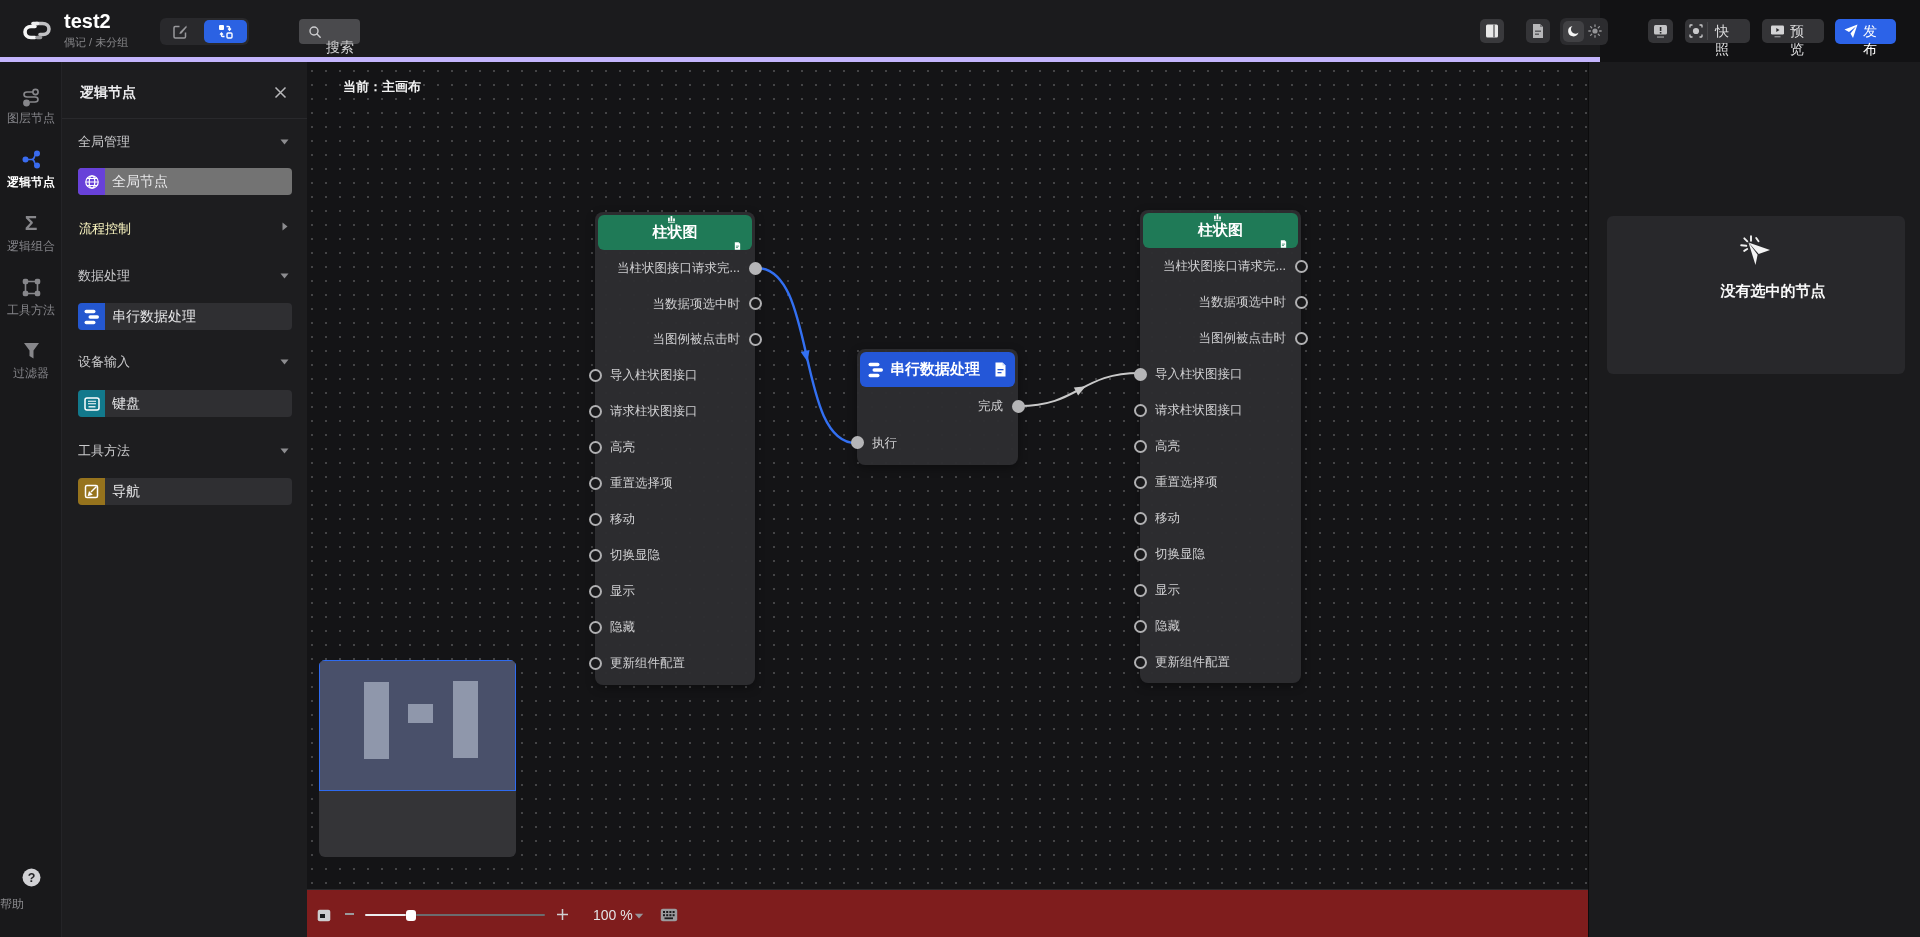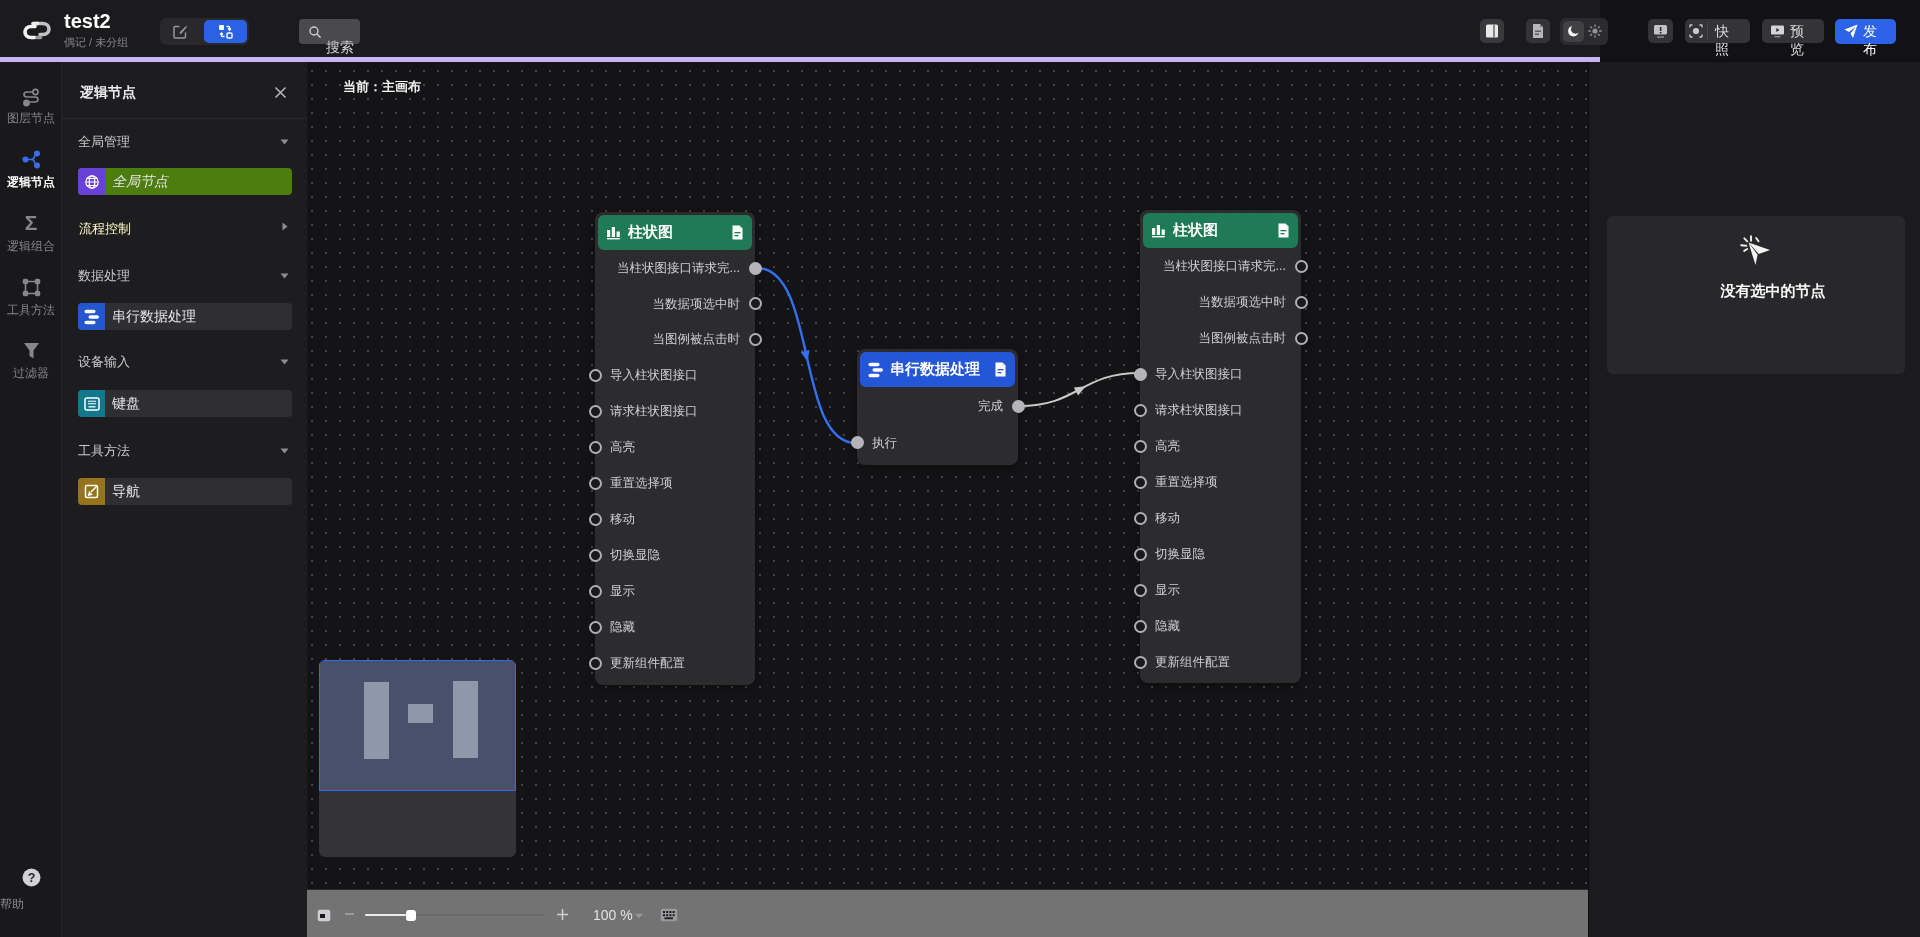--- a/index.html
+++ b/index.html
@@ -4,25 +4,25 @@
 <style>
 * { margin:0; padding:0; box-sizing:border-box; }
 html,body { width:1920px; height:937px; overflow:hidden; background:#121214; font-family:"Liberation Sans",sans-serif; }
 .abs { position:absolute; }
 #topbar { position:absolute; left:0; top:0; width:1600px; height:62px; background:#1b1b1d; border-bottom:5px solid #c4b5fd; }
 #sidebar { position:absolute; left:0; top:62px; width:62px; height:875px; background:#19191b; border-right:1px solid #242427; }
 #panel { position:absolute; left:62px; top:62px; width:245px; height:875px; background:#1d1d1f; }
 #canvas { position:absolute; left:307px; top:62px; width:1281px; height:827px; background:#141416;
   background-image:radial-gradient(circle, #444446 1px, rgba(68,68,70,0) 1.5px);
   background-size:14px 14px; background-position:-2px 2px; }
-#footer { position:absolute; left:307px; top:889px; width:1281px; height:48px; background:#737373; border-top:1px solid #2a2a2d; }
+#footer { position:absolute; left:307px; top:889px; width:1281px; height:48px; background:#7f1d1d; border-top:1px solid #2a2a2d; }
 #rightpanel { position:absolute; left:1588px; top:62px; width:332px; height:875px; background:#1b1b1d; border-left:1px solid #0c0c0d; }
 .node { position:absolute; background:rgba(45,45,48,0.95); border-radius:8px; box-shadow:0 3px 10px rgba(0,0,0,0.35); }
 .nhead { position:absolute; left:3px; right:3px; top:3px; height:35px; border-radius:6px; display:flex; align-items:center; padding:0 8px; color:#fff; font-weight:bold; font-size:15px; }
-.nhead.green { background:#1f7a57; }
+.nhead.green { background:#1f7a57;flex-direction:column; }
 .nhead.nblue { background:#2457d8; }
 .row { position:absolute; height:20px; line-height:20px; font-size:12.5px; color:#cfcfd1; white-space:nowrap; }
 .row.out { right:15px; } .row.in { left:15px; }
 .port { position:absolute; width:13px; height:13px; border-radius:50%; border:2.5px solid #b0b0b2; background:#1a1a1c; box-sizing:border-box; }
 .port.pr { right:-6.5px; } .port.pl { left:-6.5px; }
 .port.filled { background:#b5b5b7; border-color:#b5b5b7; }
 </style>
 </head>
 <body>
 <div id="topbar">
@@ -155,21 +155,21 @@
   <div class="abs" style="left:18px;top:22px;font-size:14px;font-weight:bold;color:#ececee;">逻辑节点</div>
   <svg class="abs" style="left:212px;top:24px" width="13" height="13" viewBox="0 0 13 13">
     <path d="M1.5 1.5 L11.5 11.5 M11.5 1.5 L1.5 11.5" stroke="#b9b9bb" stroke-width="1.5"></path>
   </svg>
   <div class="abs" style="left:0;top:56px;width:245px;height:1px;background:#29292c;"></div>
 
   <div class="abs" style="left:16px;top:71px;font-size:13px;color:#c9c9cb;">全局管理</div>
   <svg class="abs" style="left:218px;top:77px" width="9" height="6" viewBox="0 0 9 6">
       <path d="M0.5 0.5 L8.5 0.5 L4.5 5.5 Z" fill="#8d8d90"></path>
     </svg>
-  <div class="abs" style="left:16px;top:106px;width:214px;height:27px;background:#4d7c0f;border-radius:4px;font-style:italic;">
+  <div class="abs" style="left:16px;top:106px;width:214px;height:27px;background:#737373;border-radius:4px;">
     <div class="abs" style="left:0;top:0;width:27px;height:27px;background:#6841d9;border-radius:4px 0 0 4px;"></div>
     <svg class="abs" style="left:5.5px;top:5.5px" width="16" height="16" viewBox="0 0 16 16">
       <g stroke="#fff" fill="none" stroke-width="1.2">
         <circle cx="8" cy="8" r="6.2"></circle>
         <ellipse cx="8" cy="8" rx="2.8" ry="6.2"></ellipse>
         <path d="M1.8 8 L14.2 8 M2.8 4.5 L13.2 4.5 M2.8 11.5 L13.2 11.5"></path>
       </g>
     </svg>
     <div class="abs" style="left:34px;top:5px;font-size:14px;color:#e8e8ea;">全局节点</div>
   </div>

